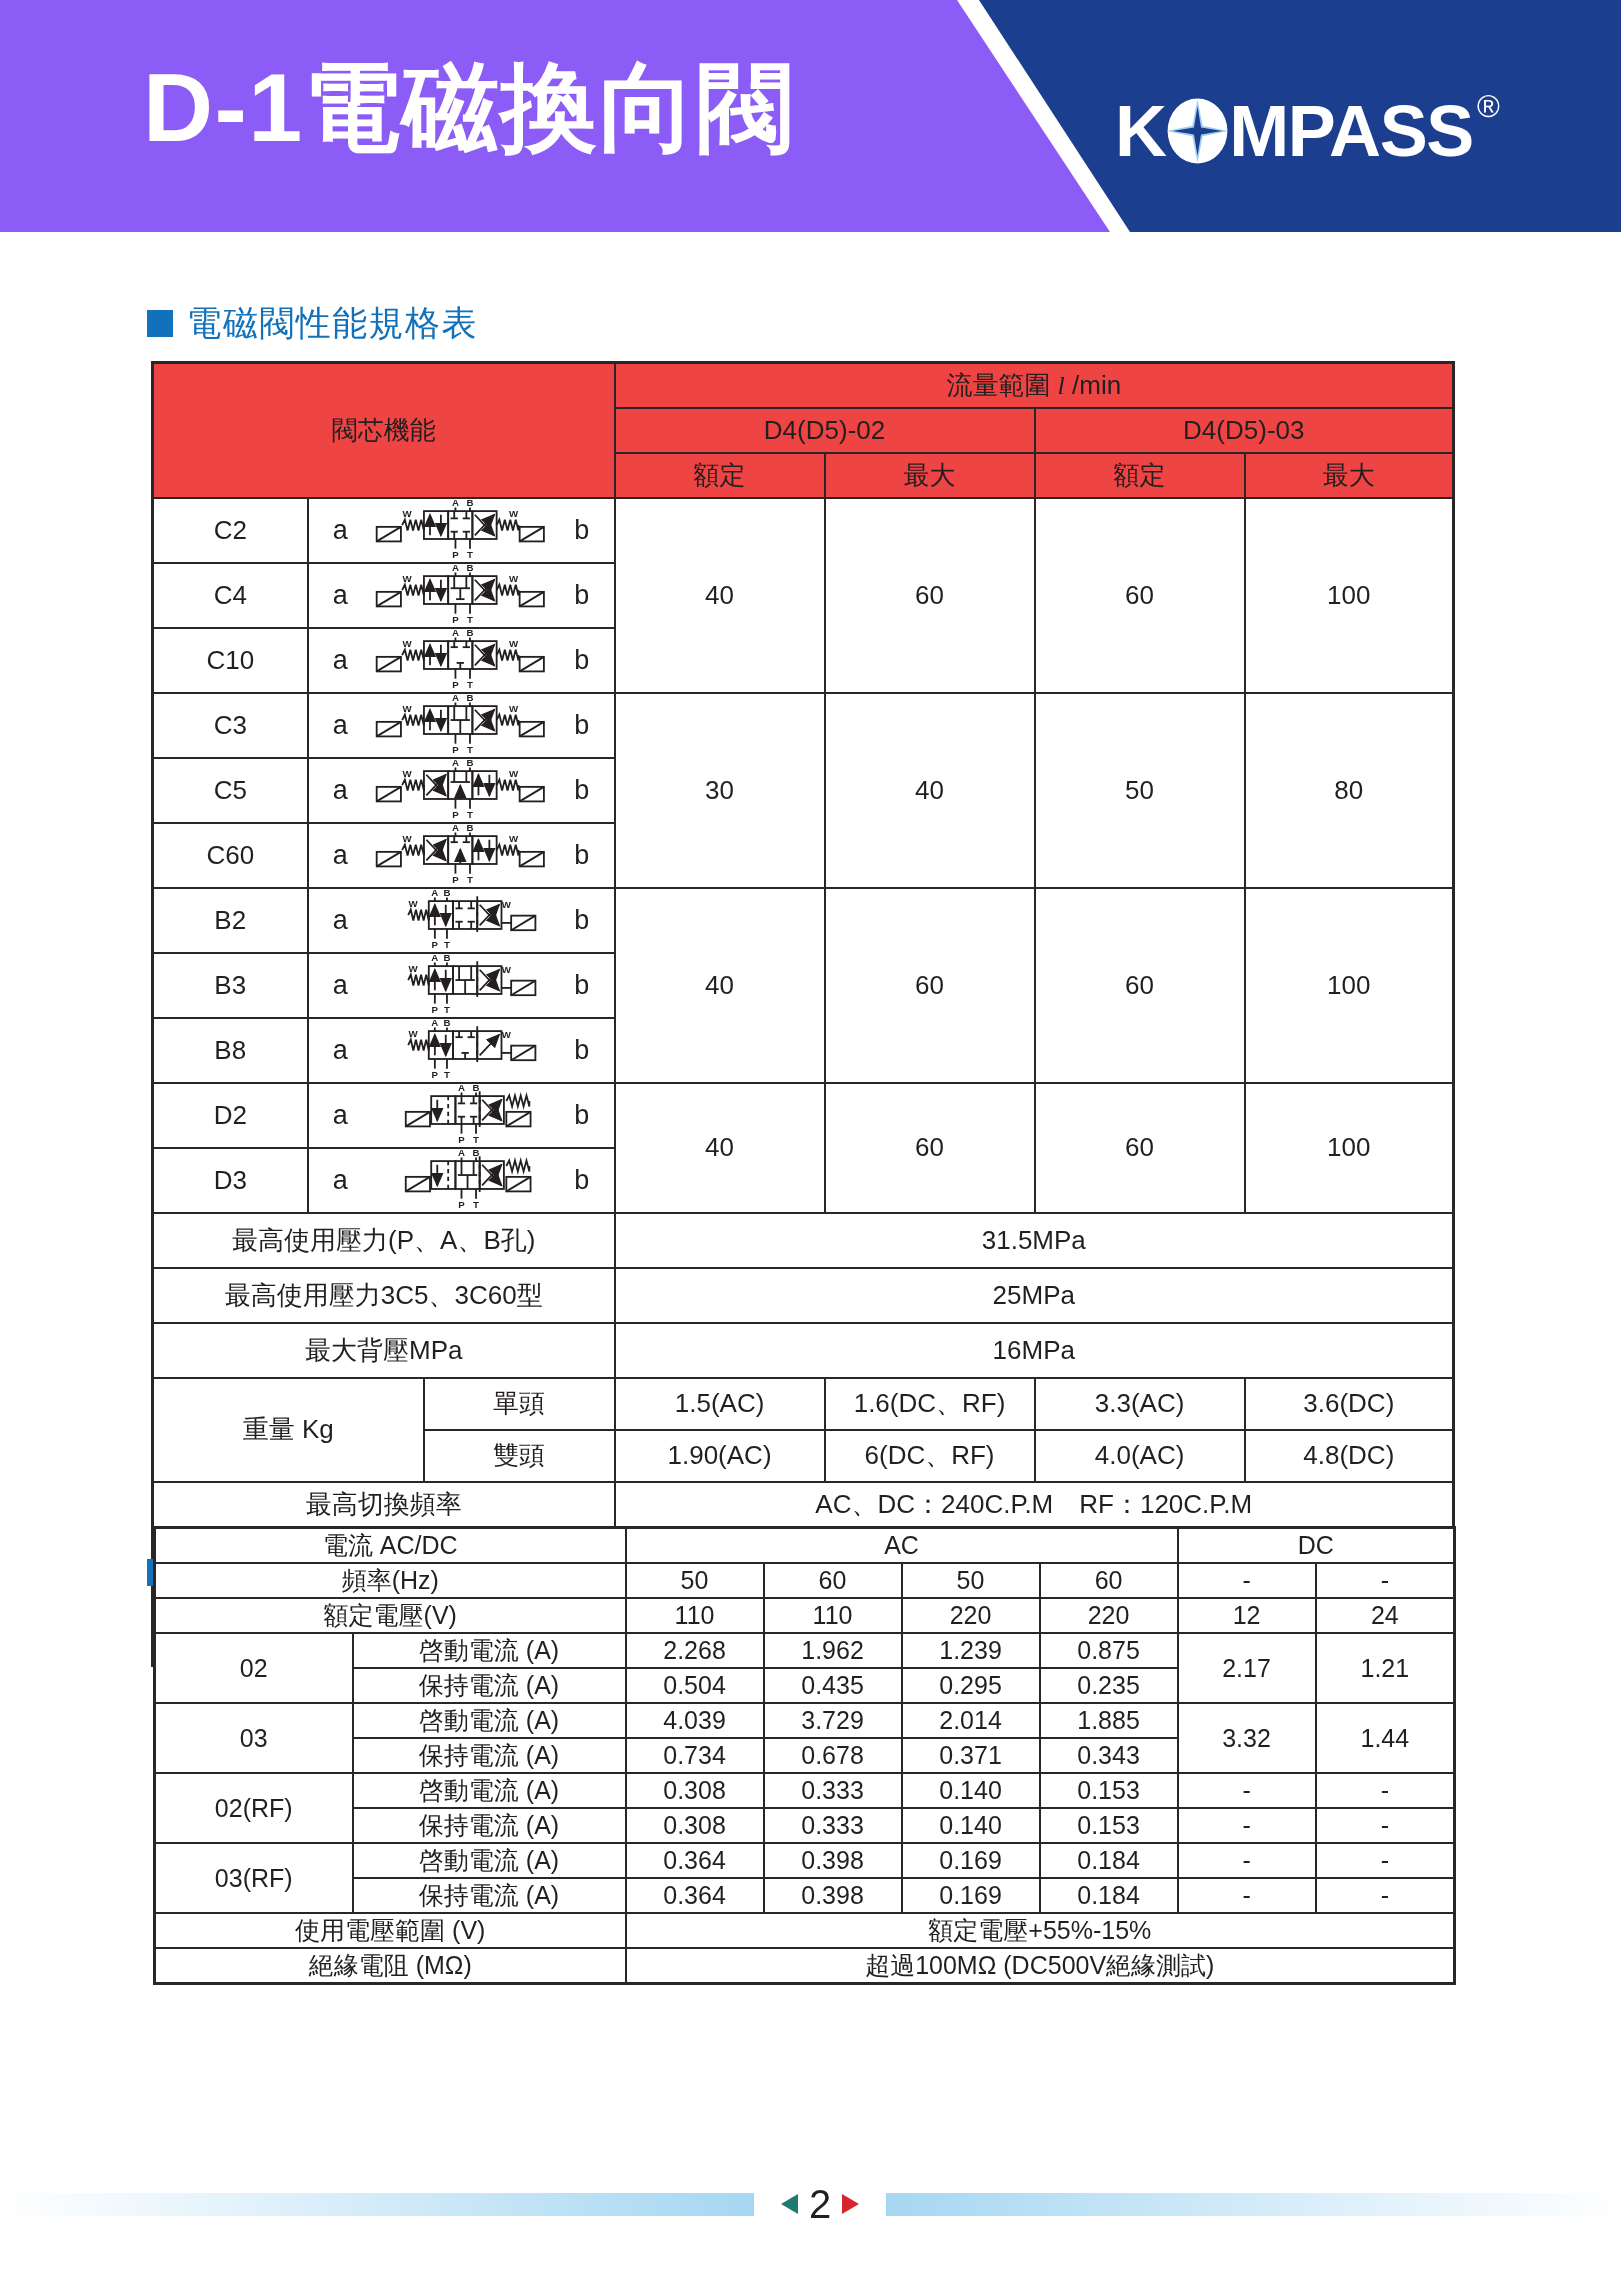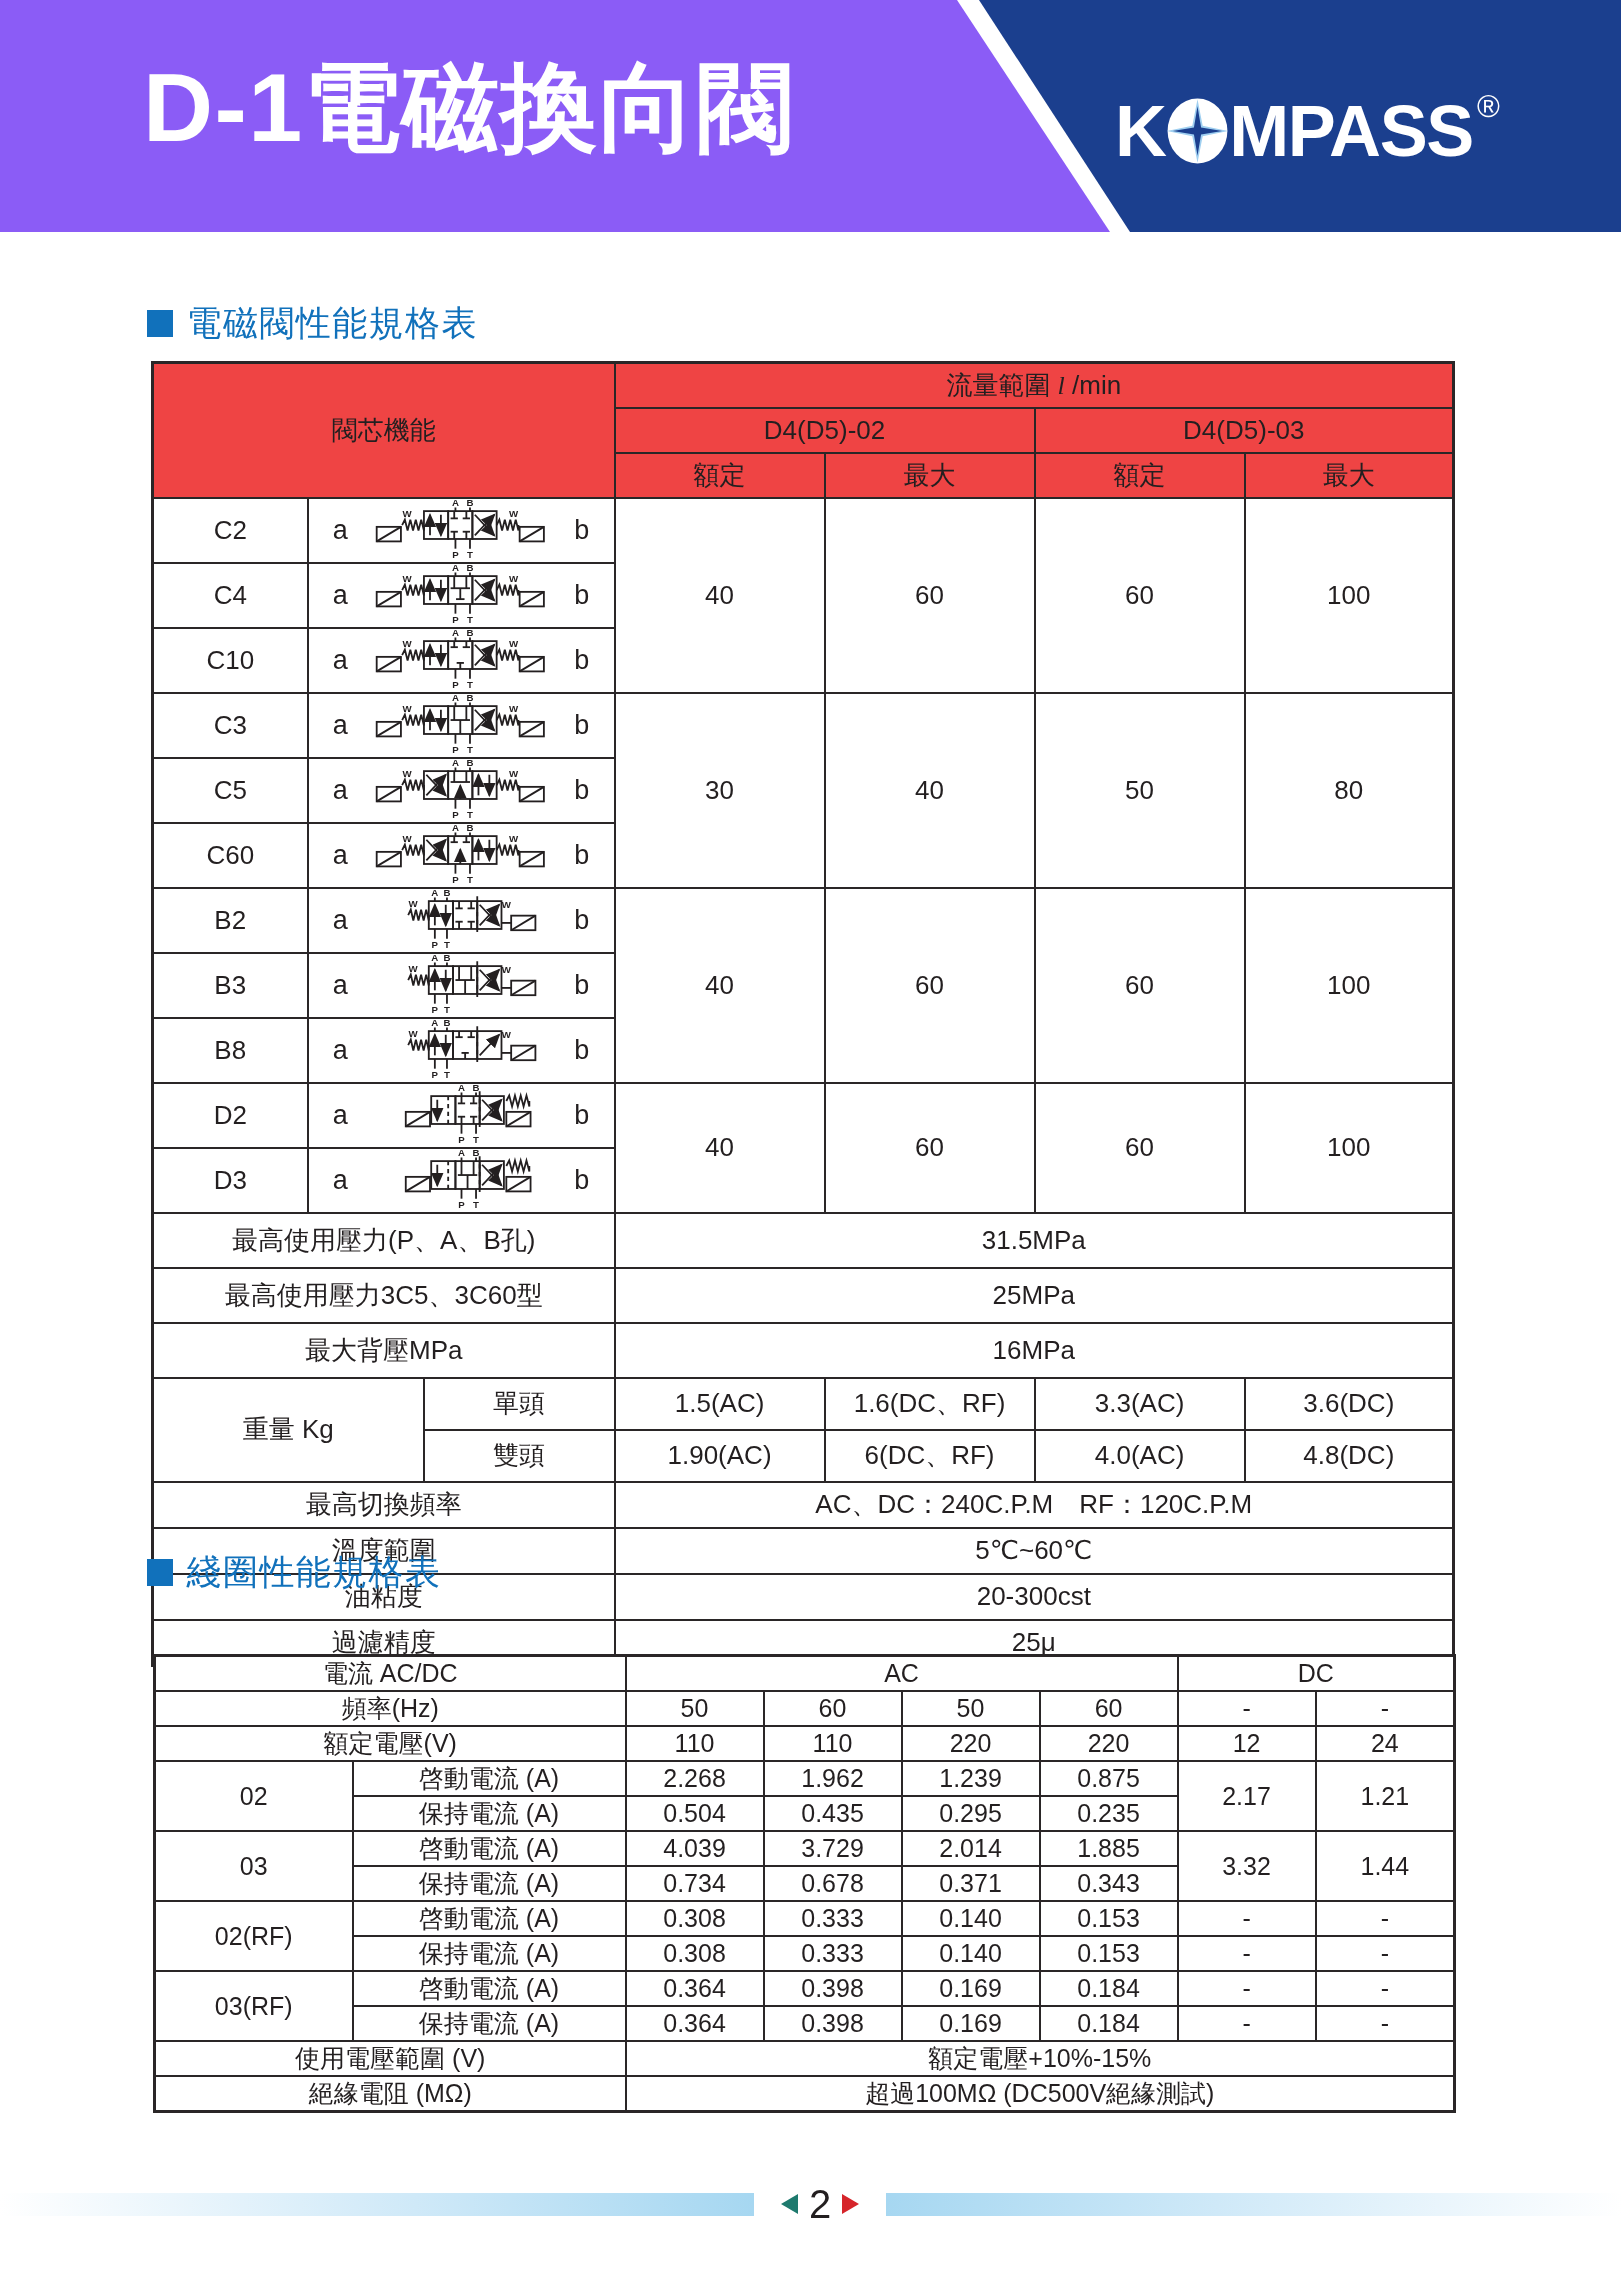--- a/index.html
+++ b/index.html
@@ -22,21 +22,21 @@
   
   .section-head{position:absolute;left:147px;display:flex;align-items:center;gap:13.6px;}
   .section-head .bullet{width:26px;height:27px;background:#1171BB;flex:0 0 auto;}
   .section-head .stext{font-size:35px;color:#1171BB;font-weight:500;letter-spacing:1.4px;}
 
   
   table.spec{table-layout:fixed;border-collapse:collapse;position:absolute;background:#fff;}
   table.spec td{border:2px solid #2A2627;border-top-width:2.7px;border-bottom-width:2.7px;
       text-align:center;vertical-align:middle;padding:0 4.1px;overflow:hidden;}
   #table1{left:151px;top:361px;width:1301px;border:3.4px solid #2A2627;}
-  #table2{left:153px;top:1654px;width:1299px;border:3.4px solid #2A2627;}
+  #table2{left:153px;top:1526px;width:1299px;border:3.4px solid #2A2627;}
   #table1 td{font-size:26px;}
   #table2 td{font-size:25px;}
   td.hd{background:#ef4444;}
   td.lft{text-align:left;padding-left:29px;}
   .symwrap{display:flex;align-items:center;justify-content:center;gap:17.7px;}
   .symwrap .ab{font-size:27px;}
   .unit-i{font-style:italic;font-family:"Liberation Serif","DejaVu Serif",serif;}
 
   
   .note{position:absolute;left:145px;top:2073px;font-size:26px;letter-spacing:0.7px;}
@@ -755,21 +755,21 @@
           <td>保持電流 (A)</td>
           <td>0.364</td>
           <td>0.398</td>
           <td>0.169</td>
           <td>0.184</td>
           <td>-</td>
           <td>-</td>
         </tr>
         <tr style="height: 35px;">
           <td colspan="2">使用電壓範圍 (V)</td>
-          <td colspan="6">額定電壓+10%-15%</td>
+          <td colspan="6">額定電壓+55%-15%</td>
         </tr>
         <tr style="height: 35px;">
           <td colspan="2">絕緣電阻 (MΩ)</td>
           <td colspan="6">超過100MΩ (DC500V絕緣測試)</td>
         </tr>
       </tbody>
     </table>
 
 
   <div class="fbar left"></div>

